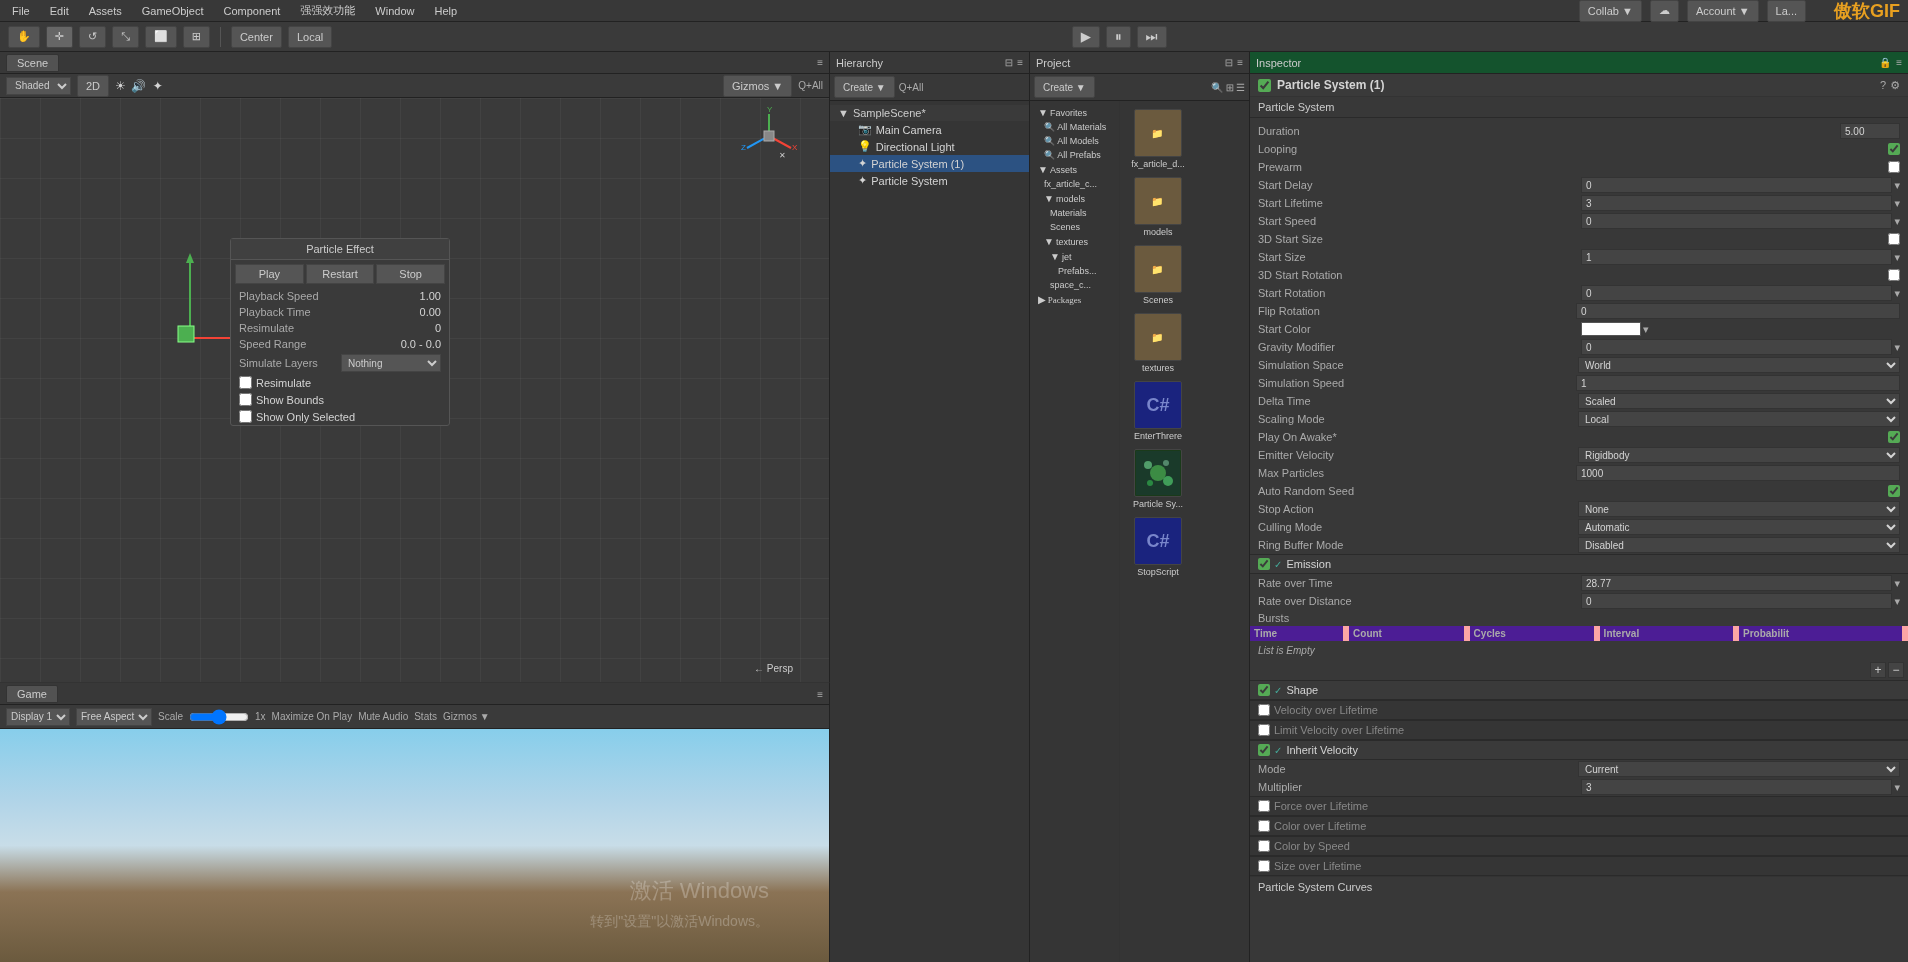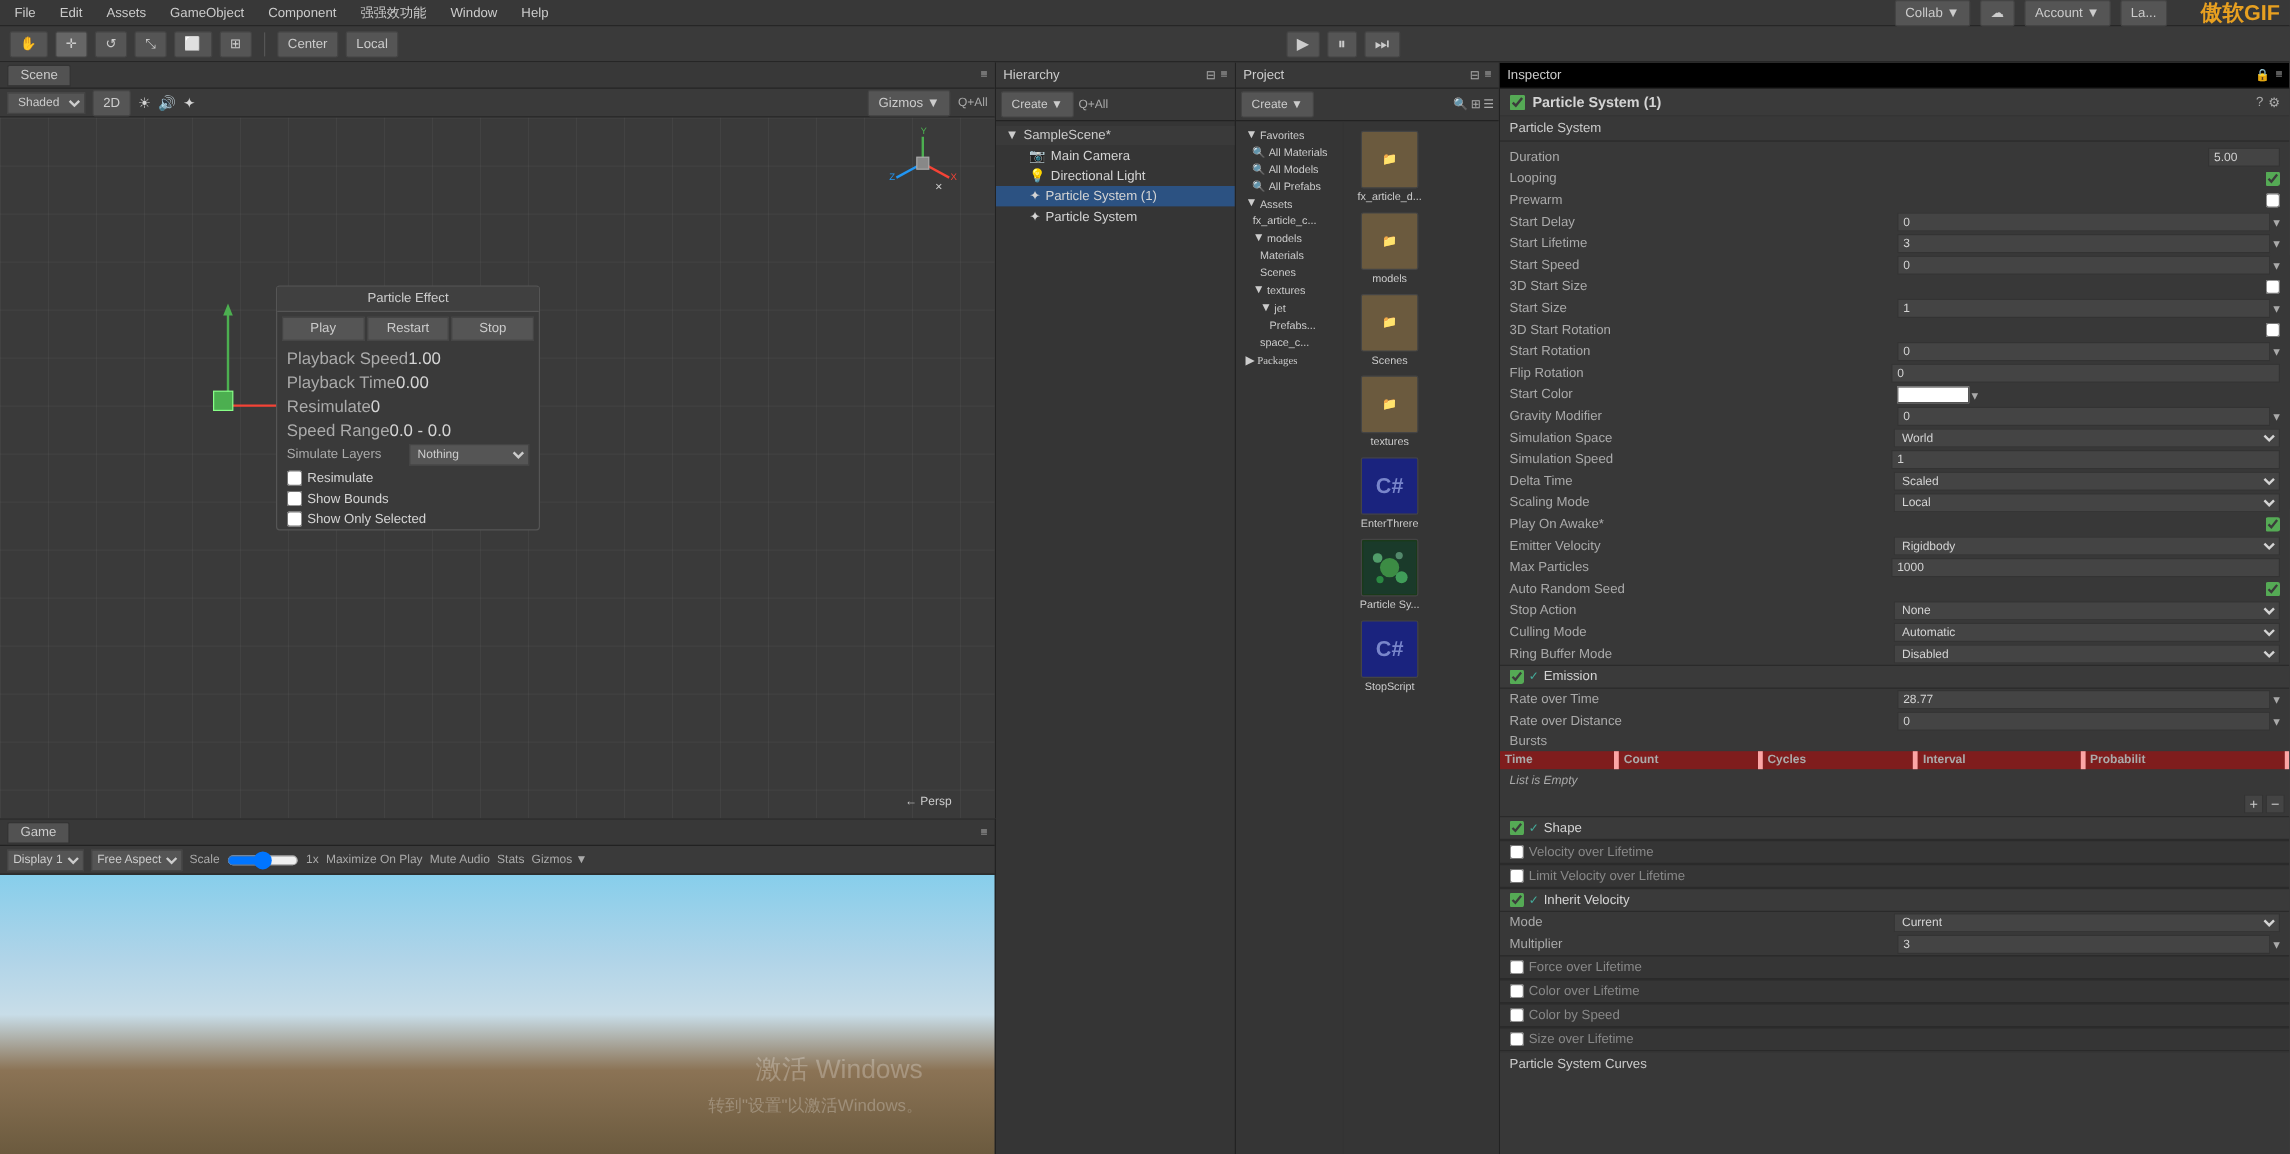--- a/index.html
+++ b/index.html
@@ -158,23 +158,23 @@
       background: #555;
       border: 1px solid #444;
       color: #ccc;
       padding: 3px;
       font-size: 11px;
       cursor: pointer;
       text-align: center;
     }
     .pe-row {
       display: flex;
-      justify-content: flex-start;
+      justify-content: space-between;
       padding: 2px 8px;
-      font-size: 14px;
+      font-size: 11px;
     }
     .pe-row-label { color: #aaa; }
     .pe-row-value { color: #d4d4d4; }
     .pe-select-row {
       display: flex;
       justify-content: space-between;
       padding: 2px 8px;
       align-items: center;
       font-size: 11px;
     }
@@ -369,21 +369,21 @@
     
     .inspector-panel {
       flex: 1;
       background: #383838;
       display: flex;
       flex-direction: column;
       overflow: hidden;
       min-width: 260px;
     }
     .inspector-toolbar {
-      background: #000000;
+      background: #14532d;
       height: 22px;
       display: flex;
       align-items: center;
       padding: 0 6px;
       border-bottom: 1px solid #222;
       font-size: 11px;
     }
     .insp-title {
       background: #3a3a3a;
       padding: 4px 8px;
@@ -452,25 +452,25 @@
       border-bottom: 1px solid #2a2a2a;
       border-top: 1px solid #2a2a2a;
     }
     .checkmark { color: #4a9; font-size: 10px; }
     .bursts-table {
       width: 100%;
       border-collapse: collapse;
       font-size: 10px;
     }
     .bursts-table th {
-      background: #7f1d1d;
+      background: #4c1d95;
       padding: 2px 4px;
       text-align: left;
       color: #aaa;
-      border-right: 4px solid #fca5a5;
+      border-right: 6px solid #fca5a5;
     }
     .bursts-empty {
       padding: 4px 8px;
       color: #aaa;
       font-size: 10px;
       font-style: italic;
     }
     .bursts-controls {
       display: flex;
       justify-content: flex-end;

